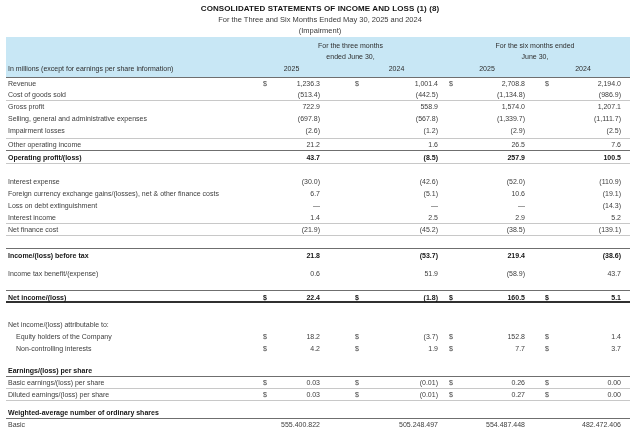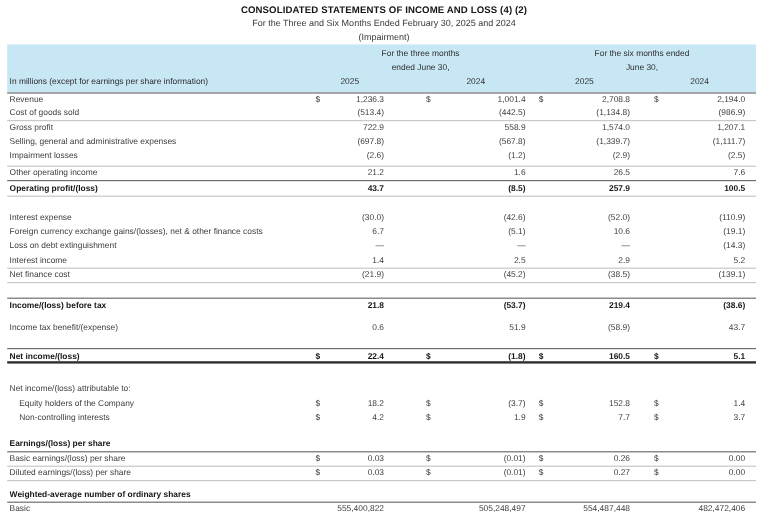--- a/index.html
+++ b/index.html
@@ -34,22 +34,22 @@
   .bot-thin{border-bottom:1px solid #c8c8c8;}
   .bot-dark{border-bottom:1px solid #6f6f6f;}
   .bot-thick{border-bottom:2px solid #303030;}
   .spacer{width:100%;}
 </style>
 </head>
 <body>
 
 <div class="page">
   <div class="title-block">
-    <div class="title">CONSOLIDATED STATEMENTS OF INCOME AND LOSS (4) (2)</div>
-    <div class="subtitle">For the Three and Six Months Ended February 30, 2025 and 2024</div>
+    <div class="title">CONSOLIDATED STATEMENTS OF INCOME AND LOSS (1) (8)</div>
+    <div class="subtitle">For the Three and Six Months Ended May 30, 2025 and 2024</div>
     <div class="subtitle">(Impairment)</div>
   </div>
 
   <div class="sheet">
     <div class="band grid" id="band" style="background: rgb(200, 231, 245);">
       <div class="h" style="grid-row:1;grid-column:2/7">For the three months</div>
       <div class="h" style="grid-row:1;grid-column:8/13">For the six months ended</div>
       <div class="h" style="grid-row:2;grid-column:2/7">ended June 30,</div>
       <div class="h" style="grid-row:2;grid-column:8/13">June 30,</div>
       <div class="inmill">In millions (except for earnings per share information)</div>

